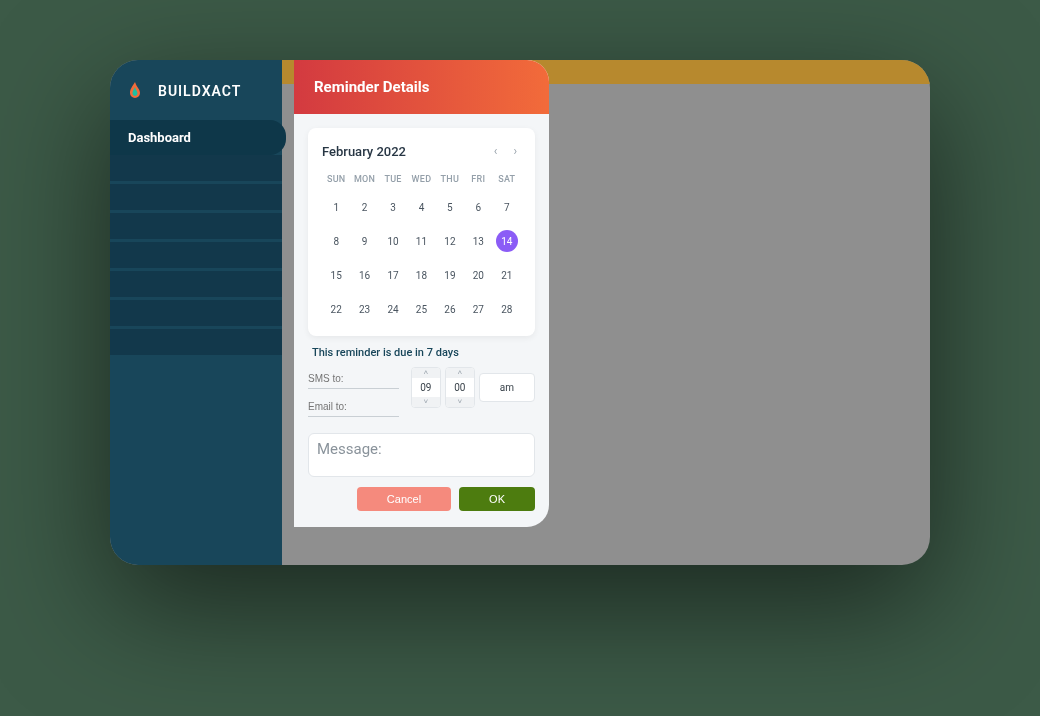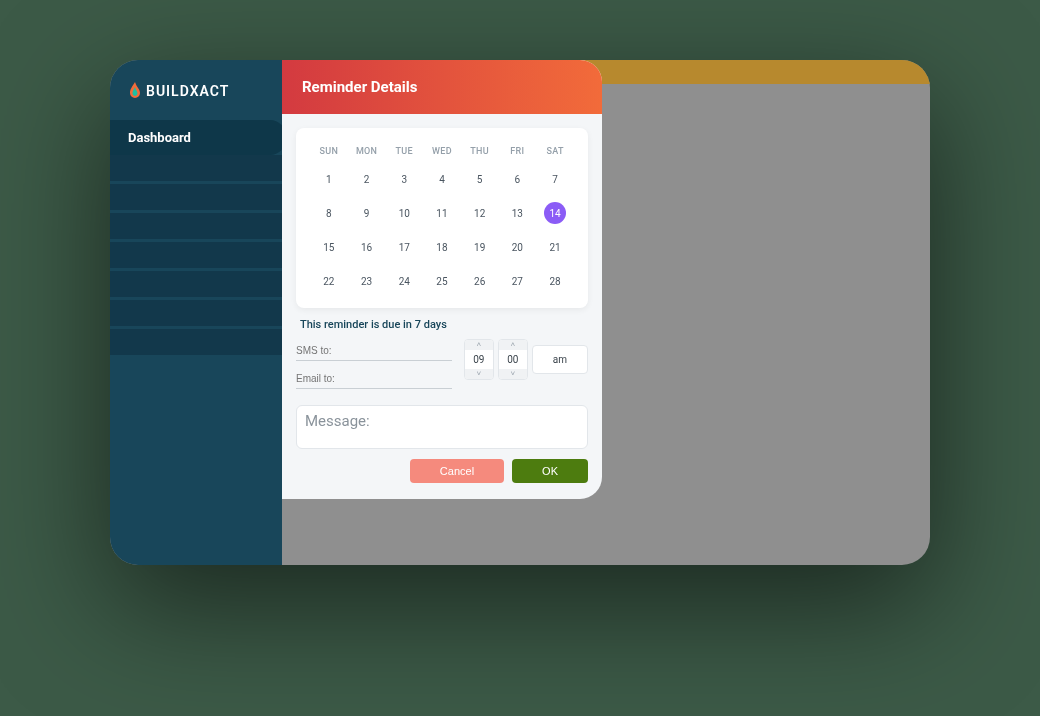--- a/index.html
+++ b/index.html
@@ -34,21 +34,21 @@
     background: #18465a;
     color: #fff;
     flex: 0 0 auto;
     padding-top: 22px;
     display: flex;
     flex-direction: column;
   }
   .logo {
     display: flex;
     align-items: center;
-    gap: 4px;
+    gap: 16px;
     padding: 0 18px 20px 18px;
     font-weight: 600;
     letter-spacing: 1px;
     font-size: 14px;
   }
   .logo .flame {
     width: 14px; height: 18px;
     position: relative;
   }
   .logo .flame svg { display:block; }
@@ -74,22 +74,22 @@
     position: relative;
   }
   .top-gold {
     position: absolute;
     top: 0; left: 0; right: 0;
     height: 24px;
     background: #b7892e;
   }
   .modal {
     position: absolute;
-    top: 0; left: 0;
-    width: 320px;
+    top: 0; left: 12px;
+    width: 255px;
     background: #f4f6f8;
     border-radius: 0 22px 22px 0;
     overflow: hidden;
     box-shadow: 0 0 0 0 rgba(0,0,0,0);
   }
   .modal-header {
     background: linear-gradient(90deg,#d33a40 0%,#f26b3a 100%);
     color:#fff;
     padding: 18px 20px 18px 20px;
     font-weight: 700;
@@ -254,20 +254,27 @@
         <div class="nav-placeholder"></div>
       </aside>
 
       <div class="main">
         <div class="top-gold"></div>
 
         <div class="modal">
           <div class="modal-header">Reminder Details</div>
 
           <div class="calendar">
+            <div class="cal-top">
+              <div class="cal-title">February 2022</div>
+              <div class="cal-arrows">
+                <span>‹</span>
+                <span>›</span>
+              </div>
+            </div>
             <table class="cal">
               <thead>
                   <tr id="cal-head">
                     <th>SUN</th>
                     <th>MON</th>
                     <th>TUE</th>
                     <th>WED</th>
                     <th>THU</th>
                     <th>FRI</th>
                     <th>SAT</th>

